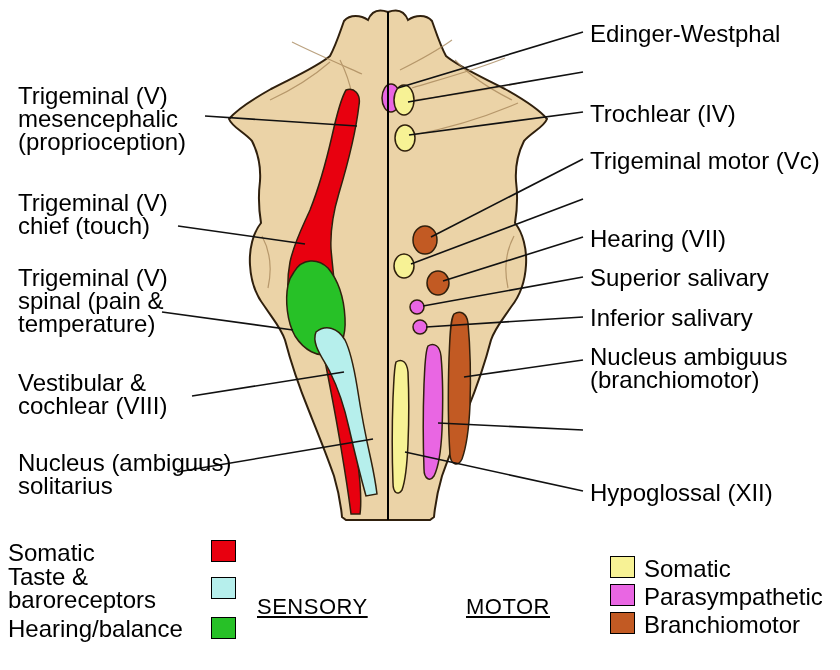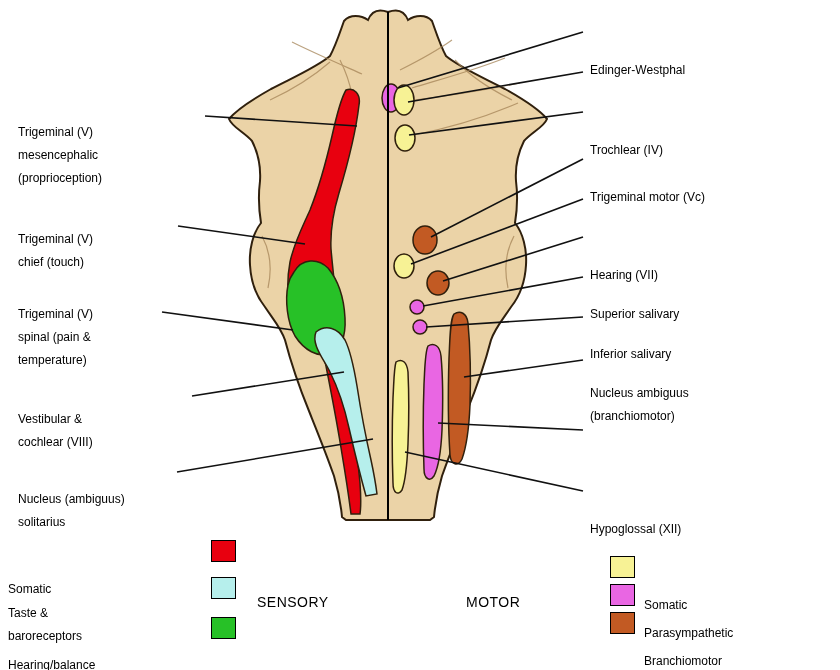--- a/index.html
+++ b/index.html
@@ -1,21 +1,21 @@
 <!DOCTYPE html>
 <html><head>
 <meta charset="utf-8">
 <style>
   html,body{margin:0;padding:0;background:#fff;}
   .stage{position:relative;width:840px;height:670px;background:#fff;overflow:hidden;
          font-family:"Liberation Sans", sans-serif;color:#000;}
   .stage svg{position:absolute;left:0;top:0;}
-  .lbl{position:absolute;font-size:12px;line-height:23px;white-space:pre-line;margin-top:37px;}
+  .lbl{position:absolute;font-size:24px;line-height:23px;white-space:pre-line;}
   .swatch{position:absolute;width:25px;height:22px;border:1.5px solid #000;box-sizing:border-box;}
-  .heading{position:absolute;font-size:14px;letter-spacing:.5px;}
+  .heading{position:absolute;font-size:22px;letter-spacing:.5px;text-decoration:underline;}
 </style>
 </head>
 <body>
 
 <div class="stage">
 
   <svg width="840" height="670" viewBox="0 0 840 670">
 
     <path stroke="#30200d" stroke-width="2" d="M 388 12 C 380 9 372 10 368 20 C 361 15 350 14 344 21 C 340 32 336 45 330 56
          C 317 67 294 77 271 89 C 255 98 238 108 229 119 C 232 127 244 132 252 141

